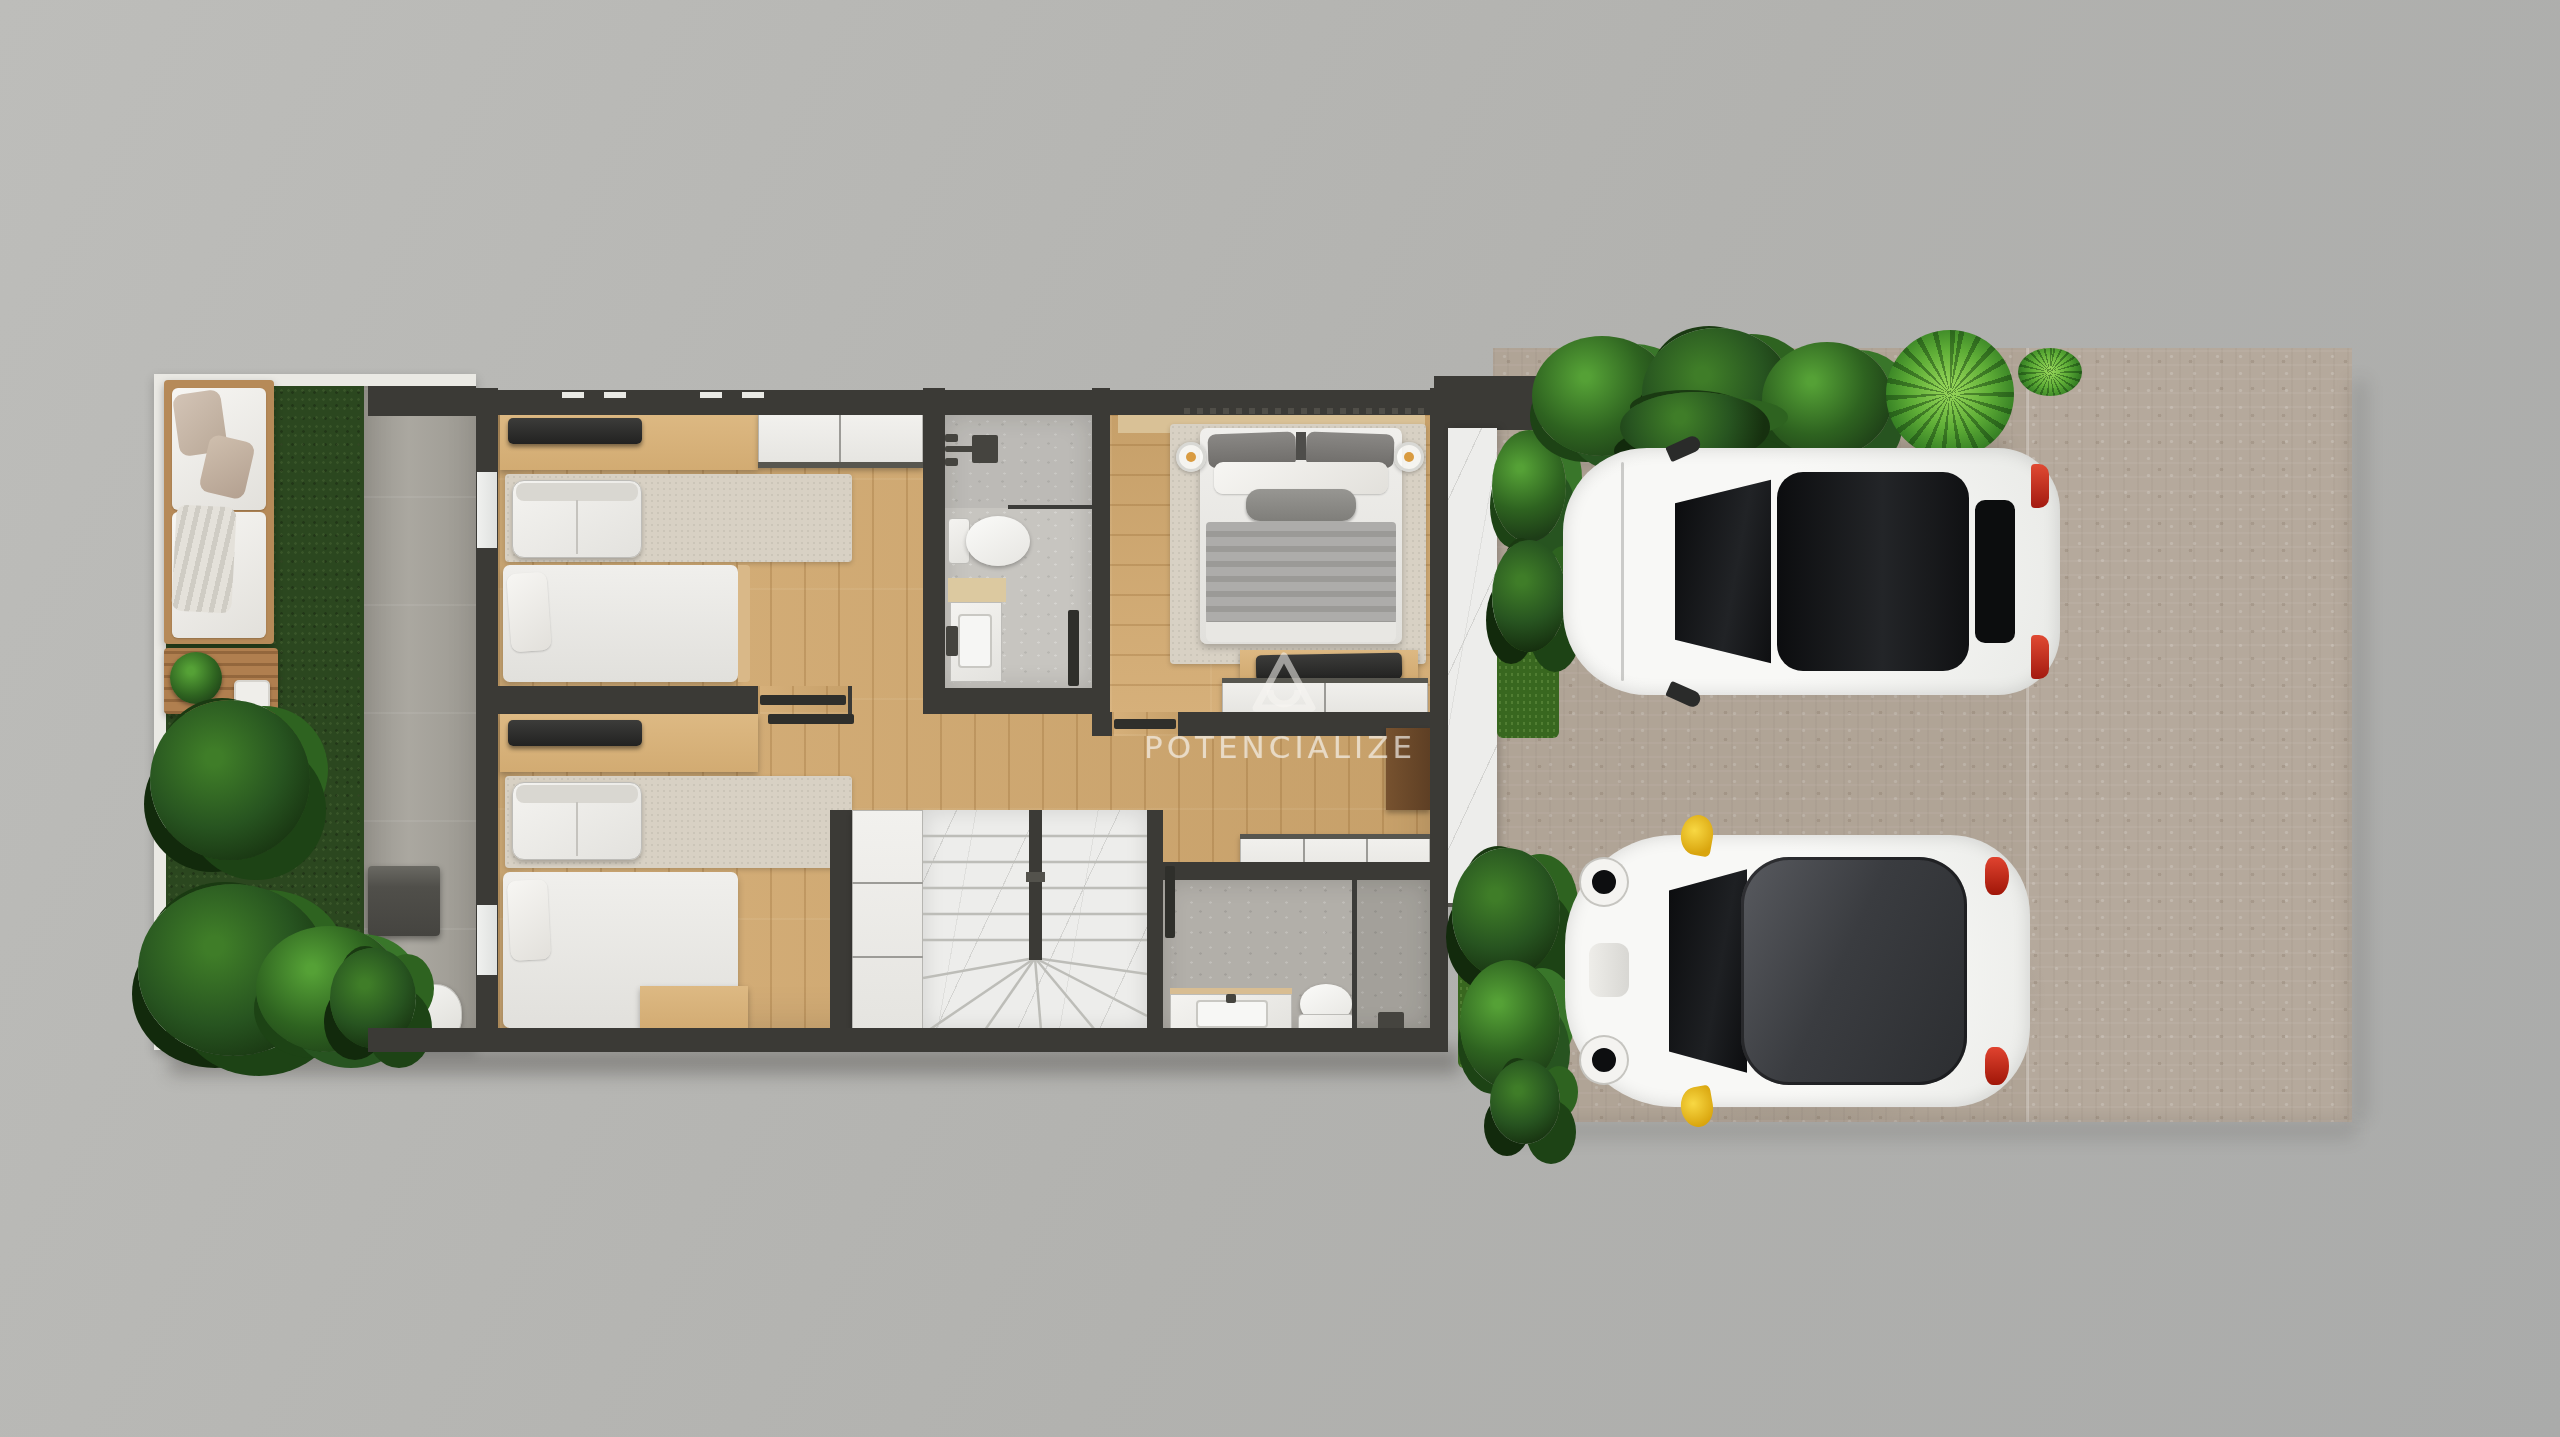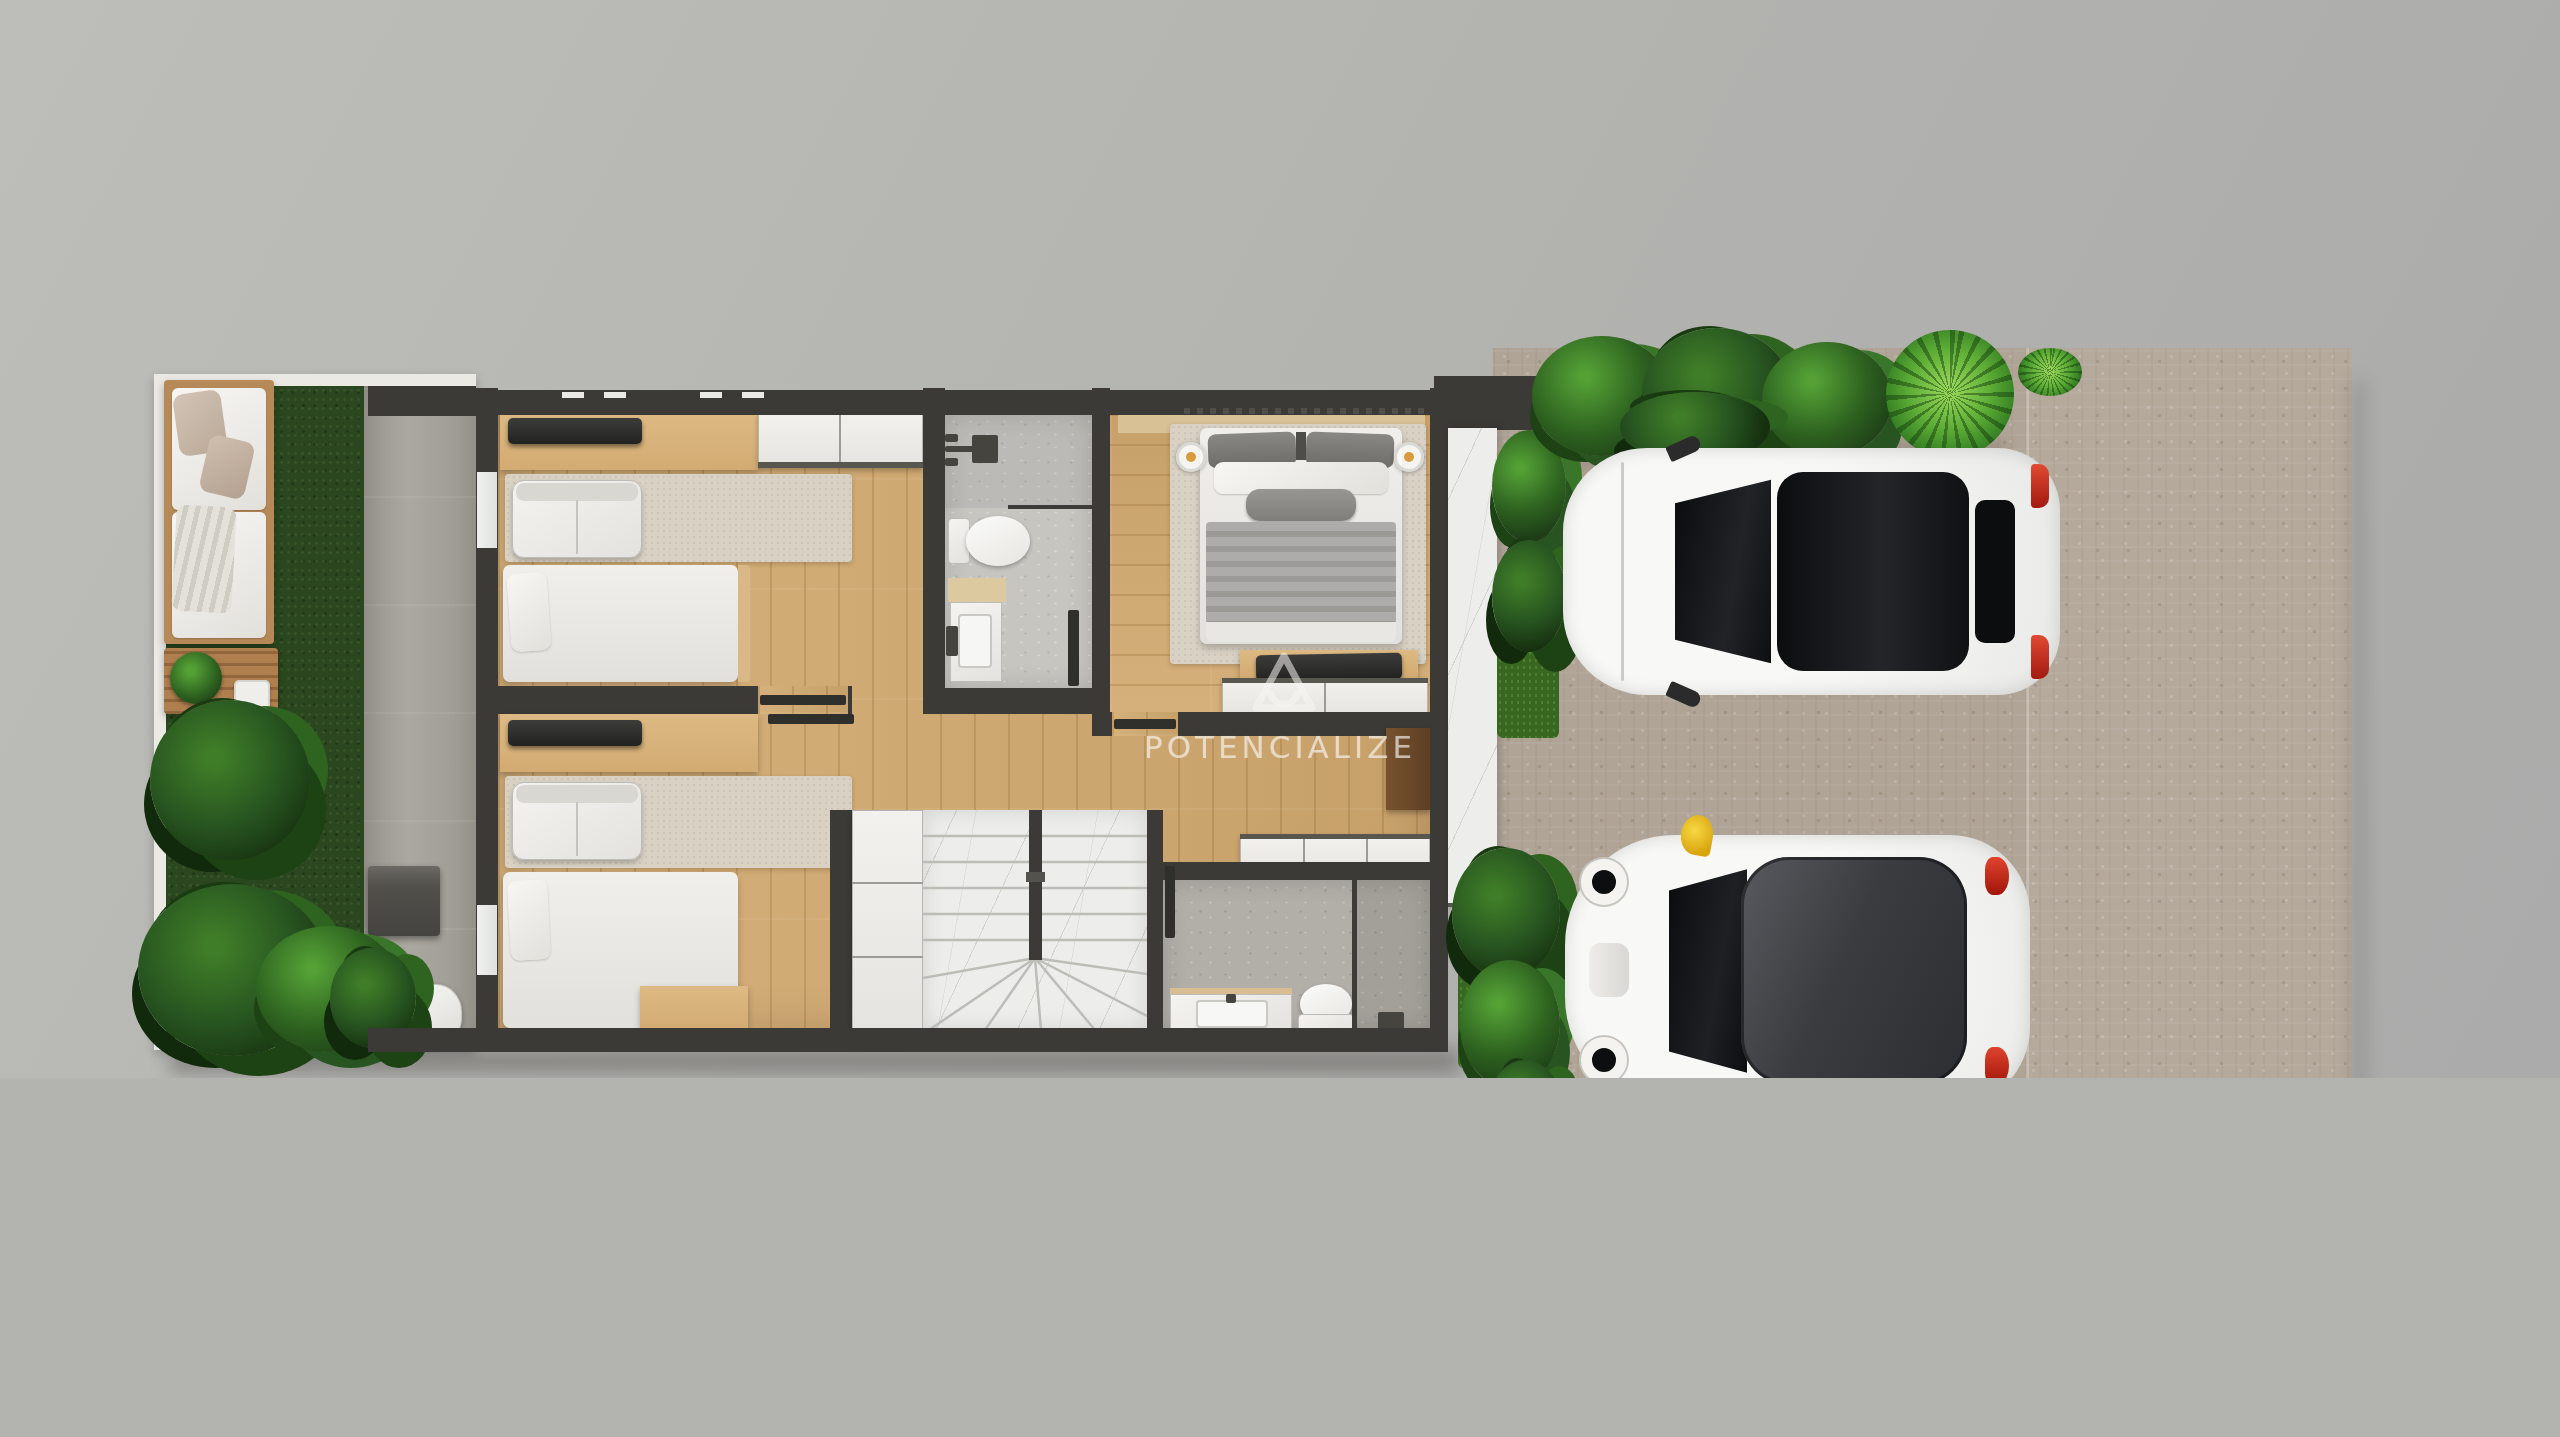--- a/index.html
+++ b/index.html
@@ -1,17 +1,17 @@
 <!DOCTYPE html>
 <html style="--background: #b2b2af; --background-top: #bdbdba; --background-right: #aaabaa; --wall: #3b3a36; --wood-floor: #d3aa70; --wood-light: #ddb983; --grass: #2b471f; --garden-frame: #eae9e4; --concrete-path: #a6a39b; --rug: #d8d1c4; --tile-light: #c7c5c0; --tile-dark: #b2afa9; --marble: #ededeb; --pavement: #b5a99c; --plant-dark: #1d3d17; --plant-mid: #2e6320; --plant-bright: #55a136; --car-body: #f1f1ef; --car-glass: #141517; --car2-roof: #3e4043; --taillight-red: #c0281f; --mirror-yellow: #f2c41c; --watermark-color: rgba(248,246,242,0.55);"><head>
 <meta charset="utf-8">
 <style>
   html,body{margin:0;padding:0;}
   body{font-family:"DejaVu Sans",sans-serif;background:#b3b3b0;}
-  #scene{position:relative;width:2560px;height:1078px;overflow:hidden;
+  #scene{position:relative;width:2560px;height:1437px;overflow:hidden;
          background:linear-gradient(118deg,var(--background-top) 0%,var(--background) 55%,var(--background-right) 100%);}
   #scene *{position:absolute;box-sizing:border-box;}
 
   
   .wall{background:var(--wall);}
   .wood{background-color:var(--wood-floor);
         background-image:repeating-linear-gradient(90deg,rgba(122,76,22,.20) 0 2px,transparent 2px 34px),
                          repeating-linear-gradient(0deg,rgba(255,246,226,.07) 0 2px,transparent 2px 110px),
                          linear-gradient(90deg,rgba(255,255,255,.07),rgba(0,0,0,.06));}
   .wood-h{background-color:var(--wood-floor);

